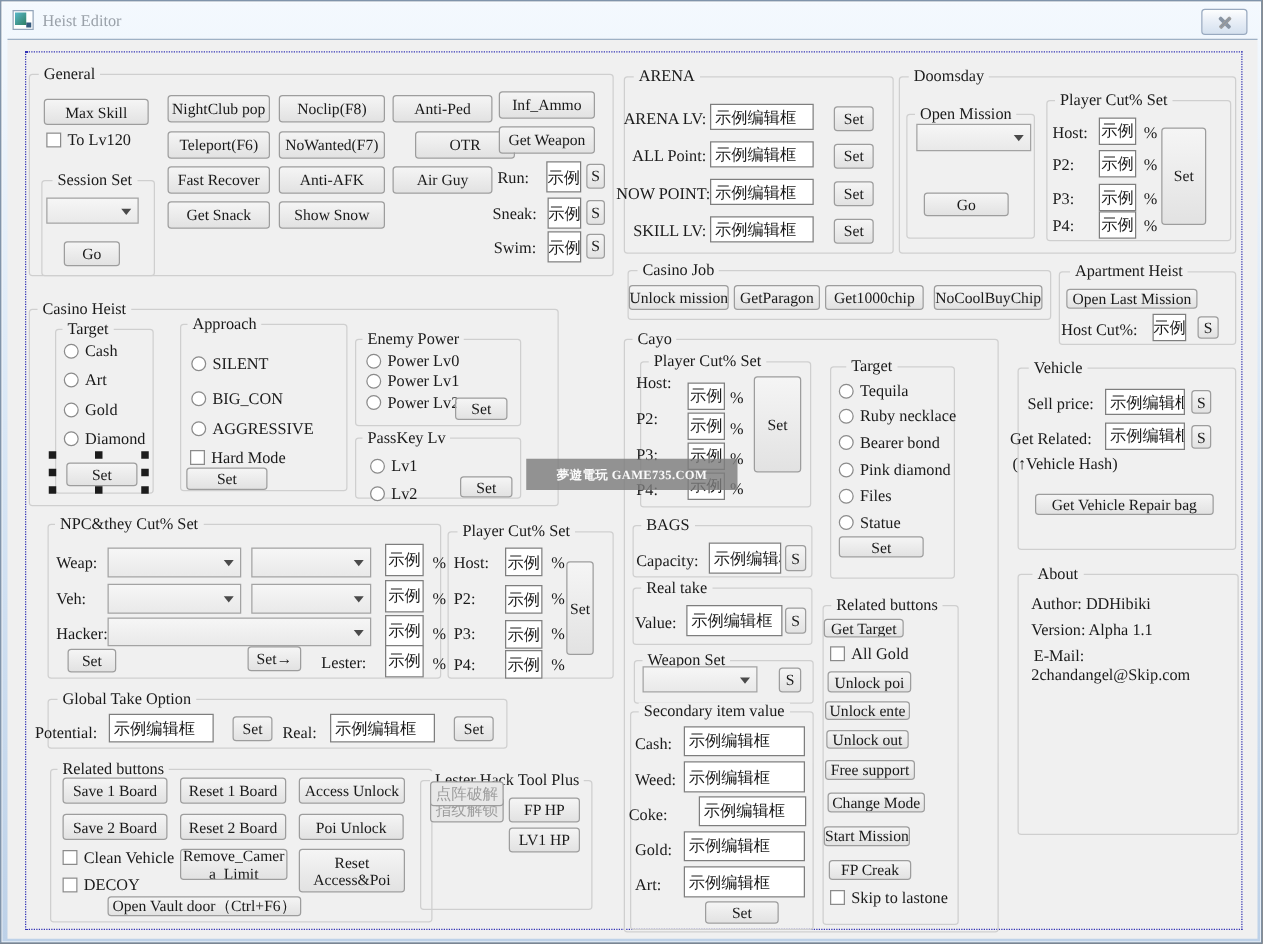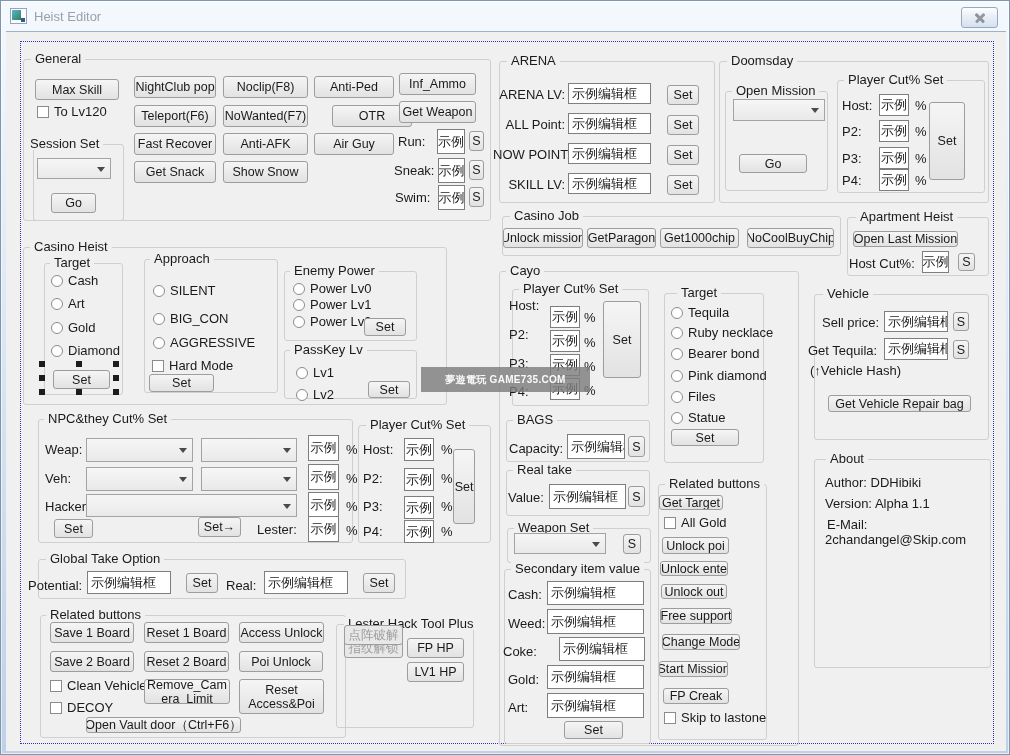--- a/index.html
+++ b/index.html
@@ -1,17 +1,17 @@
 <!DOCTYPE html>
 <html><head>
 <meta charset="utf-8">
 <style>
 *{box-sizing:border-box;margin:0;padding:0}
 html,body{width:1010px;height:755px;overflow:hidden;background:#6b6b6b}
-.win{position:relative;width:1010px;height:755px;font-family:Liberation Sans, sans-serif;font-size:13px;color:#1a1a1a;background:linear-gradient(#f4f9fe,#d9e7f6 45%,#bdd1e8);border:1px solid #8094aa;box-shadow:inset 0 0 0 1px rgba(255,255,255,.6)}
+.win{position:relative;width:1010px;height:755px;font-family:Liberation Serif, serif;font-size:13px;color:#1a1a1a;background:linear-gradient(#f4f9fe,#d9e7f6 45%,#bdd1e8);border:1px solid #8094aa;box-shadow:inset 0 0 0 1px rgba(255,255,255,.6)}
 .client{position:absolute;left:5px;top:30px;width:1000px;height:720px;background:#f0f0f0;border-top:1px solid #9fb1c5}
 .tb-title{position:absolute;left:33px;top:8px;color:#9aa1a9;font-size:13px;white-space:nowrap}
 .appicon{position:absolute;left:9px;top:7px;width:17px;height:16px;border:1px solid #93a5ba;background:#fff}
 .appicon .pane{position:absolute;left:1px;top:1px;width:9px;height:10px;background:linear-gradient(135deg,#59b8c9,#2f7f63)}
 .appicon .dot{position:absolute;right:1px;bottom:1px;width:4px;height:4px;background:#33597c}
 .closebtn{position:absolute;left:960px;top:6px;width:37px;height:21px;border:1px solid #98a9bf;border-radius:3px;background:linear-gradient(#fdfefe,#e9eff7 45%,#d5e1ef)}
 .closebtn .xb{position:absolute;left:50%;top:50%;width:12px;height:2.5px;background:#8894a3;border-radius:1px}
 .xb.a{transform:translate(-50%,-50%) rotate(45deg)}
 .xb.b{transform:translate(-50%,-50%) rotate(-45deg)}
 .marq{position:absolute;left:19px;top:40px;width:974px;height:703px;border:1px dotted #3232b4;pointer-events:none}
@@ -52,21 +52,21 @@
   <div class="marq"></div>
 
   <div class="g" style="left:22px;top:58px;width:468px;height:162px"></div>
   <div class="gt" style="left:30px;top:51px">General</div>
   <div class="b" style="left:34px;top:78px;width:84px;height:21px">Max Skill</div>
   <label class="ck" style="left:36px;top:104px">
       <i></i>
       <span>To Lv120</span>
     </label>
   <div class="g" style="left:32px;top:143px;width:91px;height:77px"></div>
-  <div class="gt" style="left:25px;top:136px">Session Set</div>
+  <div class="gt" style="left:41px;top:136px">Session Set</div>
   <div class="dd" style="left:36px;top:157px;width:74px;height:21px">
       <span class="chev"></span>
     </div>
   <div class="b" style="left:50px;top:192px;width:45px;height:20px">Go</div>
   <div class="b" style="left:133px;top:75px;width:82px;height:22px">NightClub pop</div>
   <div class="b" style="left:222px;top:75px;width:85px;height:22px">Noclip(F8)</div>
   <div class="b" style="left:313px;top:75px;width:80px;height:22px">Anti-Ped</div>
   <div class="b" style="left:398px;top:72px;width:77px;height:22px">Inf_Ammo</div>
   <div class="b" style="left:133px;top:104px;width:82px;height:22px">Teleport(F6)</div>
   <div class="b" style="left:222px;top:104px;width:85px;height:22px">NoWanted(F7)</div>
@@ -388,21 +388,21 @@
   <label class="ck" style="left:663px;top:710px">
       <i></i>
       <span>Skip to lastone</span>
     </label>
 
   <div class="g" style="left:813px;top:293px;width:175px;height:146px"></div>
   <div class="gt" style="left:822px;top:286px">Vehicle</div>
   <div class="l" style="left:821px;top:314px">Sell price:</div>
   <div class="f" style="left:883px;top:310px;width:64px;height:21px">示例编辑框</div>
   <div class="b" style="left:952px;top:311px;width:16px;height:19px">S</div>
-  <div class="l" style="left:807px;top:342px">Get Tequila:</div>
+  <div class="l" style="left:807px;top:342px">Get Related:</div>
   <div class="f" style="left:883px;top:337px;width:64px;height:22px">示例编辑框</div>
   <div class="b" style="left:952px;top:339px;width:16px;height:19px">S</div>
   <div class="l" style="left:809px;top:362px">(↑Vehicle Hash)</div>
   <div class="b" style="left:827px;top:394px;width:143px;height:17px">Get Vehicle Repair bag</div>
 
   <div class="g" style="left:813px;top:458px;width:177px;height:209px"></div>
   <div class="gt" style="left:825px;top:451px">About</div>
   <div class="l" style="left:824px;top:474px"><span>Author:</span> <span>DDHibiki</span></div>
   <div class="l" style="left:824px;top:495px"><span>Version:</span> <span>Alpha 1.1</span></div>
   <div class="l" style="left:826px;top:516px">E-Mail:</div>

